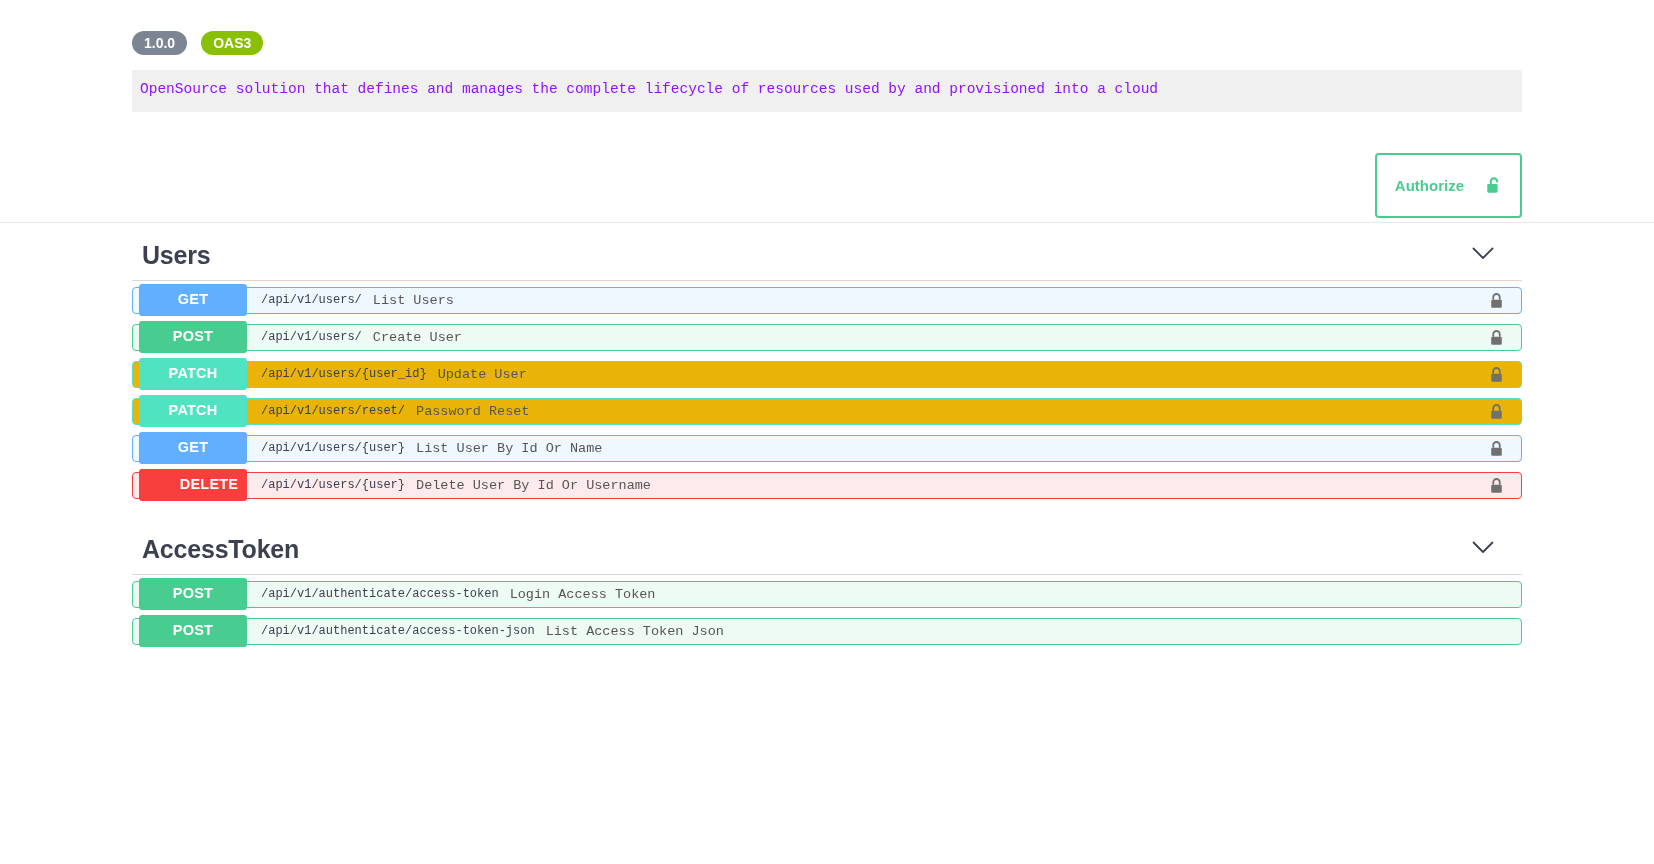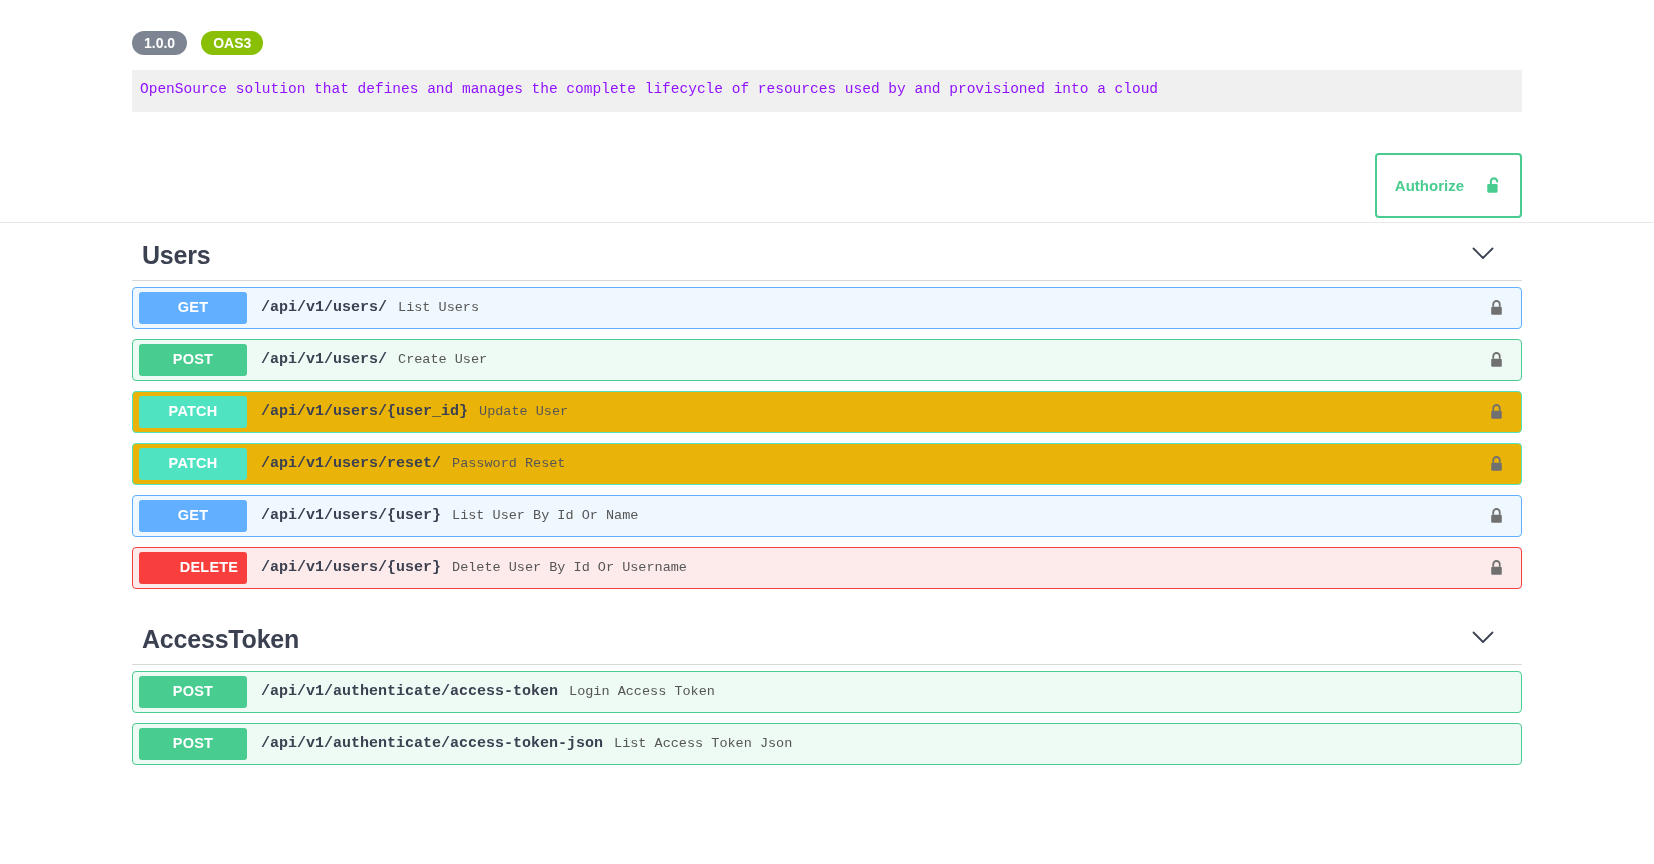--- a/index.html
+++ b/index.html
@@ -133,43 +133,43 @@
   .chevron { margin-right: 28px; display:block; }
 
   .ops-list { padding-top: 6px; }
 
   .op-row {
     display: flex;
     align-items: center;
     border-radius: 4px;
     margin: 0 0 10px 0;
     border: 1px solid transparent;
-    height: 42px;
+    height: 27px;
     cursor: pointer;
   }
   .op-row:last-child { margin-bottom: 0; }
 
   .method-badge {
     min-width: 108px;
     text-align: center;
     color: #fff;
     font-size: 14.5px;
     font-weight: bold;
     border-radius: 3px;
     padding: 8px 0;
     margin: 6px 0 6px 6px;
     font-family: "Liberation Sans", sans-serif;
     line-height: 1.1;
     letter-spacing: 0.2px;
     flex-shrink: 0;
   }
   .op-path {
     font-family: "Liberation Mono", monospace;
-    font-size: 15px;
-    font-weight: bold;
+    font-size: 12px;
+    font-weight: normal;
     color: #3b4151;
     padding: 0 0 0 14px;
     white-space: nowrap;
   }
   .op-summary {
     font-size: 13.5px;
     color: #565656;
     padding-left: 11px;
     white-space: nowrap;
     font-family: Liberation Mono, monospace;

